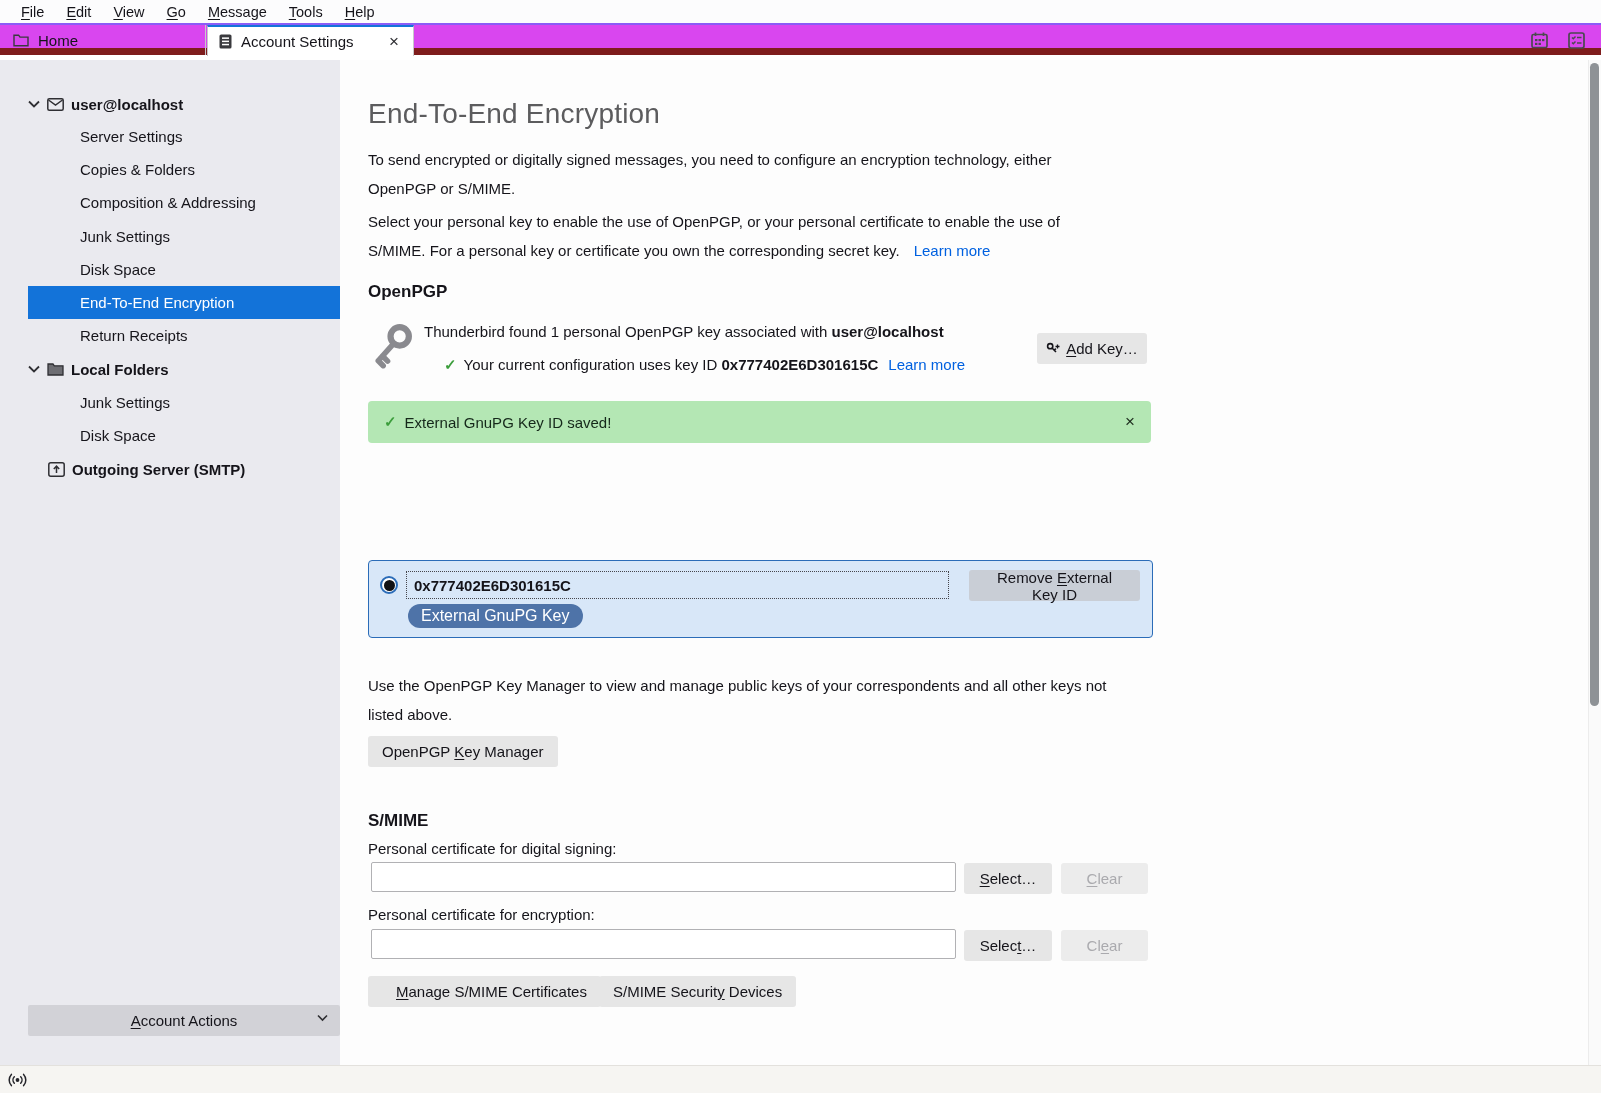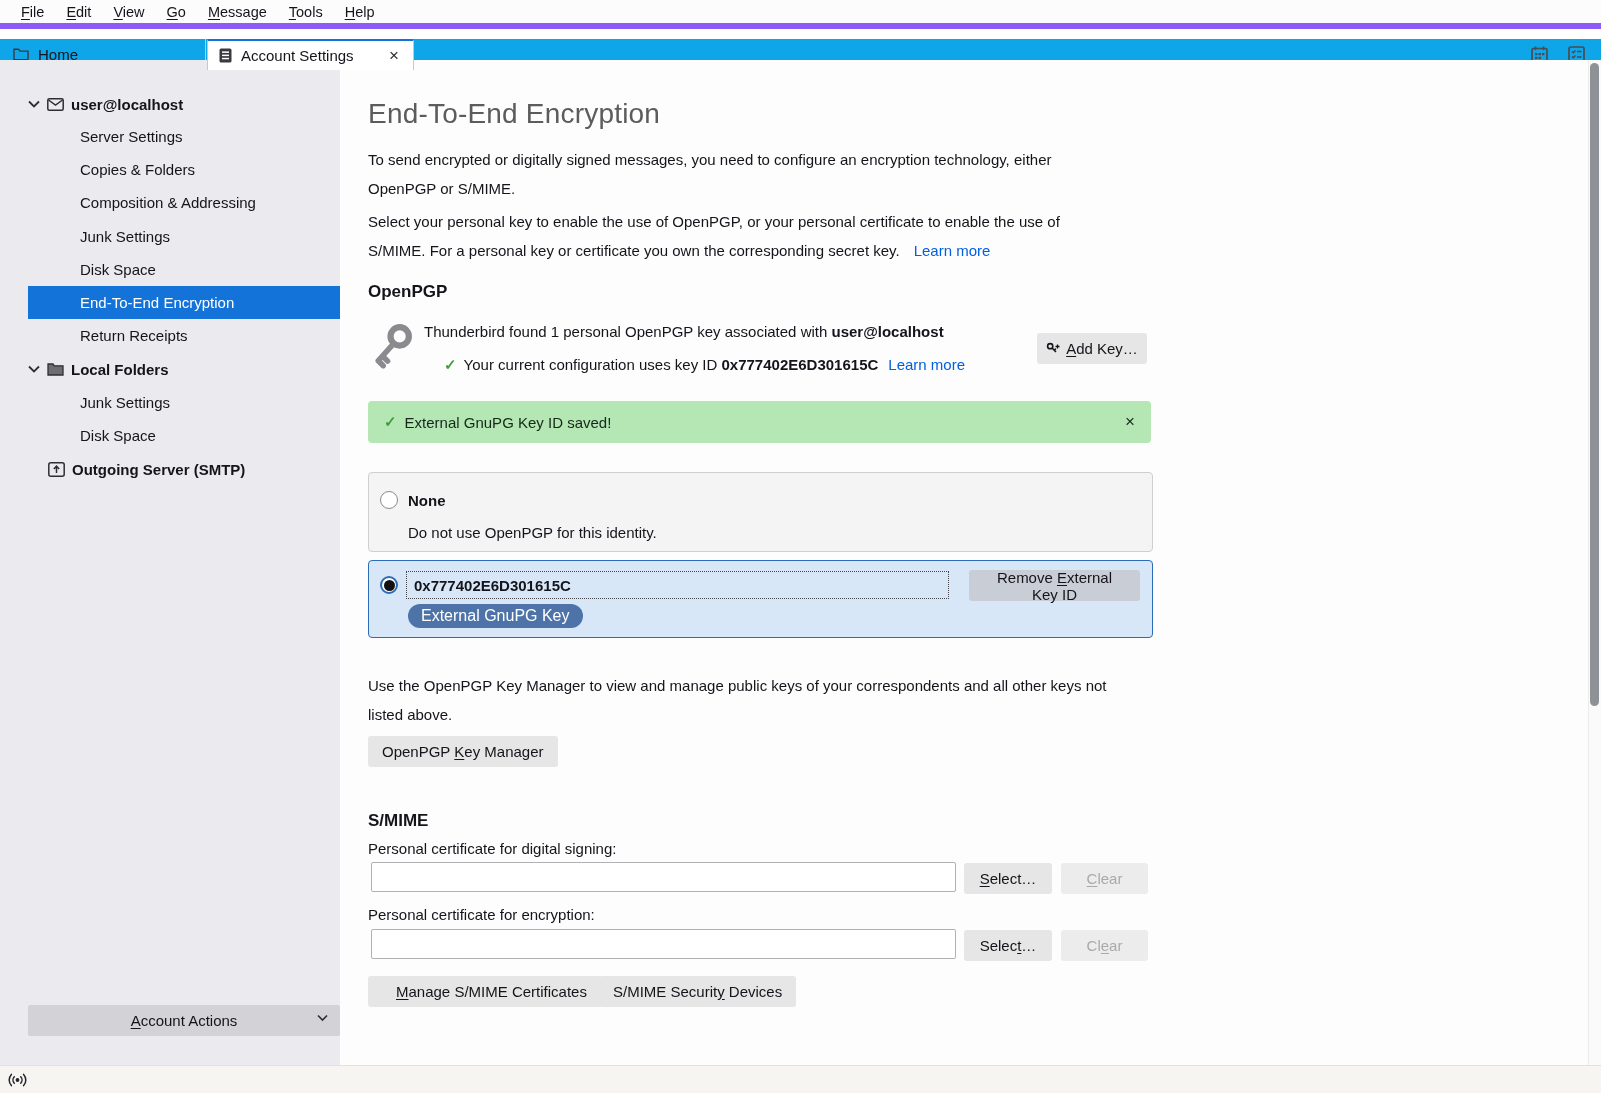--- a/index.html
+++ b/index.html
@@ -17,22 +17,22 @@
   
   .menubar {
     position:absolute; top:0; left:0; width:100%; height:29px;
     background:#fcfcfd; border-bottom:6px solid #8b5cf6;
     display:flex; align-items:center; padding-left:10px; font-size:14.5px;
   }
   .menu-item { padding:4px 11px; cursor:default; }
 
   
   .tabbar {
-    position:absolute; top:39px; left:0; width:100%; height:30px;
-    background:#0ea5e9; border-bottom:1px solid #7f1d1d;
+    position:absolute; top:25px; left:0; width:100%; height:30px;
+    background:#d946ef; border-bottom:7px solid #7f1d1d;
   }
   .tab-home {
     position:absolute; left:0; top:0; width:206px; height:30px;
     display:flex; align-items:center; gap:9px; padding-left:13px;
     border-right:1px solid #c8c8cb; font-size:15px;
   }
   .tab-active {
     position:absolute; left:207px; top:0; width:207px; height:31px;
     background:#ffffff; border-left:1px solid #c8c8cb; border-right:1px solid #c8c8cb;
     border-top:2px solid #1373d9; display:flex; align-items:center; gap:9px;
@@ -326,25 +326,20 @@
     </span>
     <span><span class="mn">A</span>dd Key…</span>
   </button>
 
   <div class="notification">
     <span class="check">✓</span>
     <span class="msg">External GnuPG Key ID saved!</span>
     <span class="close">×</span>
   </div>
 
-  <div class="card card-none">
-    <span class="radio"></span>
-    <span class="none-title">None</span>
-    <span class="none-desc">Do not use OpenPGP for this identity.</span>
-  </div>
 
   <div class="card card-ext">
     <span class="radio selected"></span>
     <input class="keyid-field" type="text" value="0x777402E6D301615C" style="">
     <button class="btn btn-remove">
         <span>Remove <span class="mn">E</span>xternal Key ID</span>
       </button>
     <span class="pill">External GnuPG Key</span>
   </div>
 

